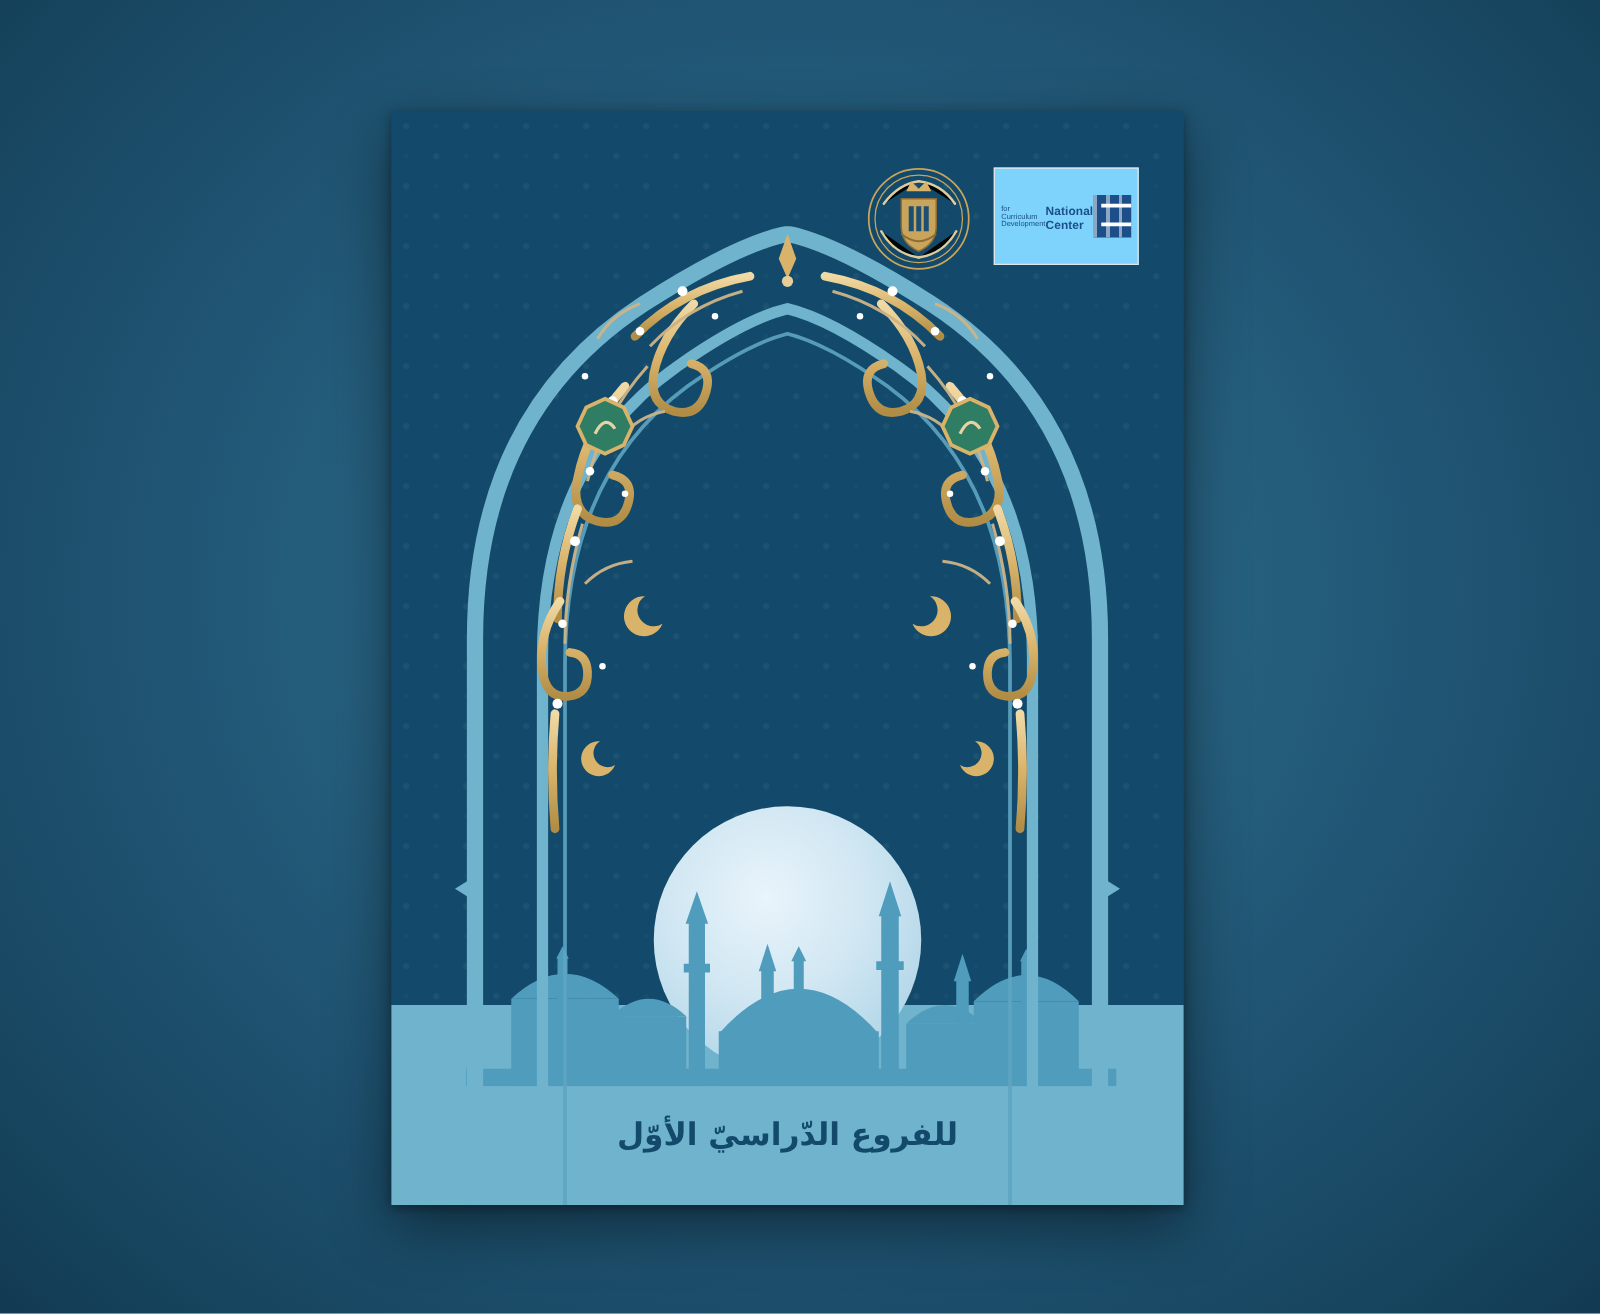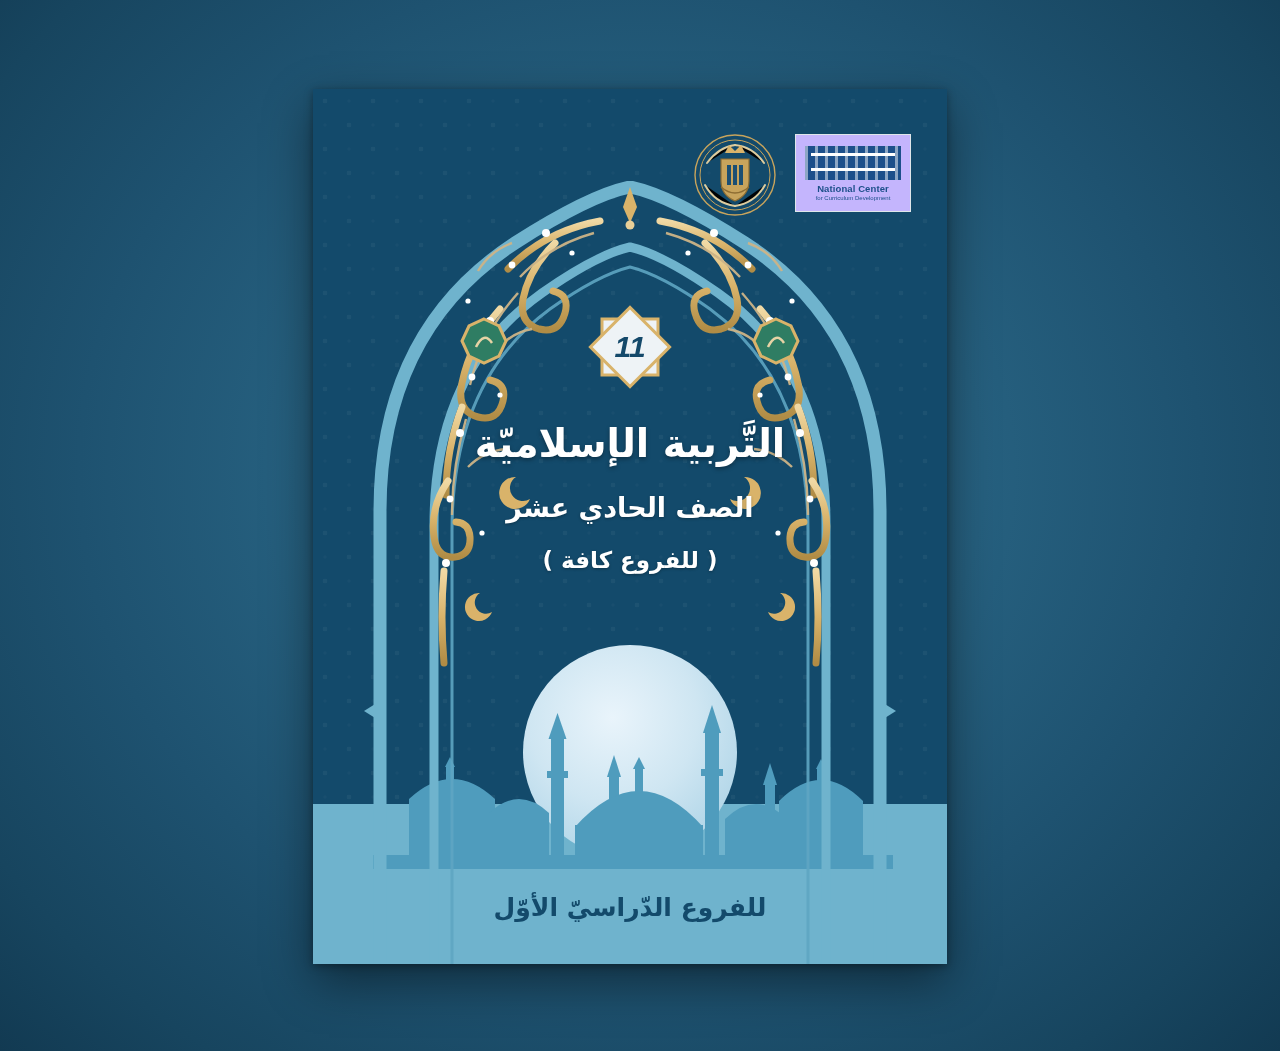--- a/index.html
+++ b/index.html
@@ -60,25 +60,25 @@
     top: 40px;
     width: 88px;
     height: 92px;
   }
   #nccdLogo {
     position: absolute;
     left: 482px;
     top: 45px;
     width: 116px;
     height: 78px;
-    background: #c4b5fd;
+    background: #7dd3fc;
     border: 1px solid #dfe6ea;
     box-sizing: border-box;
     display: flex;
-    flex-direction: column;
+    flex-direction: row;
     align-items: center;
     justify-content: center;
     padding: 4px 5px;
   }
   #nccdLogo .mark {
     width: 96px;
     height: 34px;
     background: #1c4f8a;
     position: relative;
     overflow: hidden;
@@ -370,35 +370,21 @@
           <path d="M430 412 a14 14 0 1 1 -12 19 a11 11 0 1 0 12 -19 z"></path>
         </g>
 
         <g fill="#6fb3cd">
           <path d="M30 520 l-16 10 l16 10 z"></path>
           <path d="M530 520 l16 10 l-16 10 z"></path>
         </g>
       </svg>
     </div>
 
-    <div id="gradeBadge">
-      <svg width="86" height="86" viewBox="0 0 86 86" aria-hidden="true">
-        <g transform="translate(43,43)">
-          <rect x="-28" y="-28" width="56" height="56" fill="#eef3f6" stroke="#d9b36a" stroke-width="3"></rect>
-          <rect x="-28" y="-28" width="56" height="56" fill="#eef3f6" stroke="#d9b36a" stroke-width="3" transform="rotate(45)"></rect>
-        </g>
-      </svg>
-      <div class="num">11</div>
-    </div>
-
-    <div id="titleBlock">
-      <div id="mainTitle">التَّربية الإسلاميّة</div>
-      <div id="subTitle">الصف الحادي عشر</div>
-      <div id="branches">( للفروع كافة )</div>
-    </div>
+
 
     <div id="termLine">للفروع الدّراسيّ الأوّل</div>
 
     <div id="ministryLogo">
       <svg width="88" height="92" viewBox="0 0 88 92" aria-hidden="true">
 
         <circle cx="44" cy="46" r="40" fill="none" stroke="#c8a45c" stroke-width="1.4"></circle>
         <circle cx="44" cy="46" r="35" fill="none" stroke="#c8a45c" stroke-width="1"></circle>
         <g stroke="#e8d4a2" stroke-width="2" stroke-linecap="round" opacity="0.95">
           <path d="M16 34 q12 -16 28 -18"></path>

